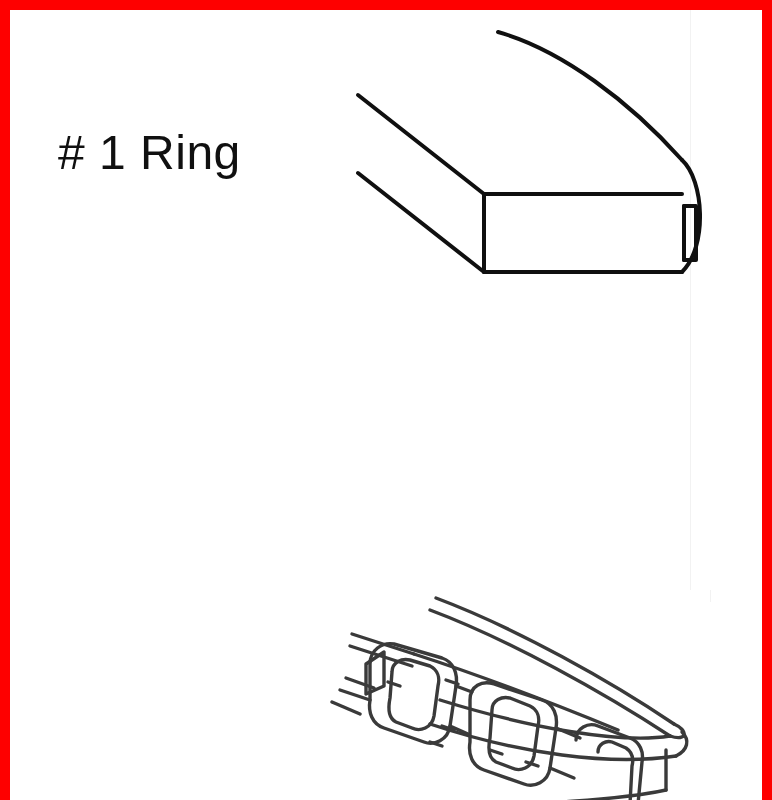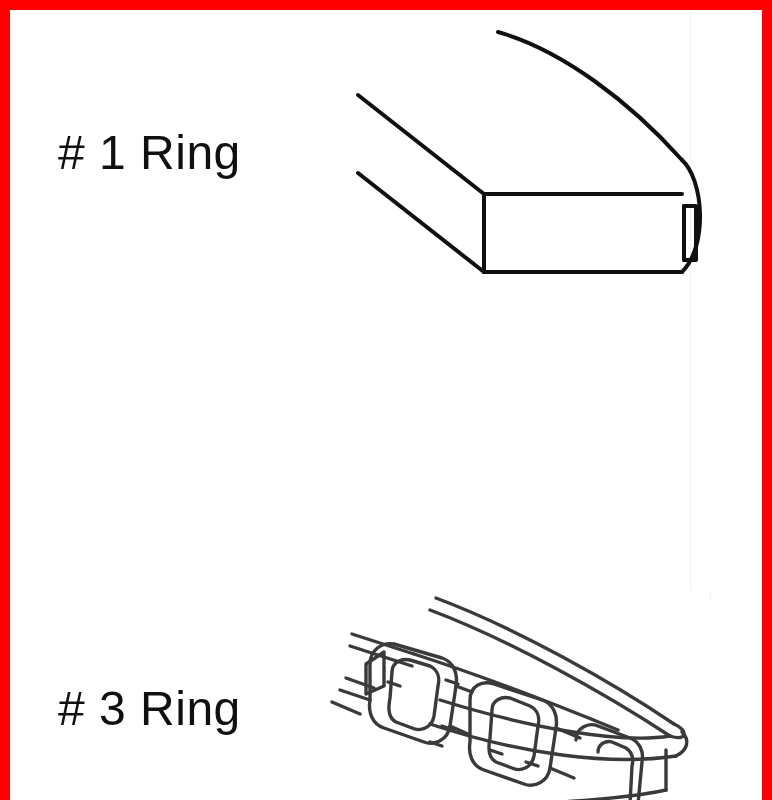--- a/index.html
+++ b/index.html
@@ -122,21 +122,20 @@
             <path d="M 354 196 L 366 196 L 366 250 L 354 250"></path>
             <path d="M 354 196 L 354 250"></path>
           </g>
         </svg>
       </div>
     </div>
 
 
     <div class="ring-row" id="row-3">
 
-      <div class="ring-label" id="label-3"># 3 Ring</div>
 
       <div class="ring-figure">
         <svg width="432" height="215" viewBox="0 0 432 215" xmlns="http://www.w3.org/2000/svg">
           <g fill="none" stroke="#3a3a3a" stroke-width="3.4" stroke-linecap="round" stroke-linejoin="round">
 
             <path d="M 106 8 C 186 38 282 92 344 134"></path>
             <path d="M 100 20 C 180 50 276 104 340 146"></path>
 
             <path d="M 344 134 C 358 140 358 152 340 146"></path>
 

